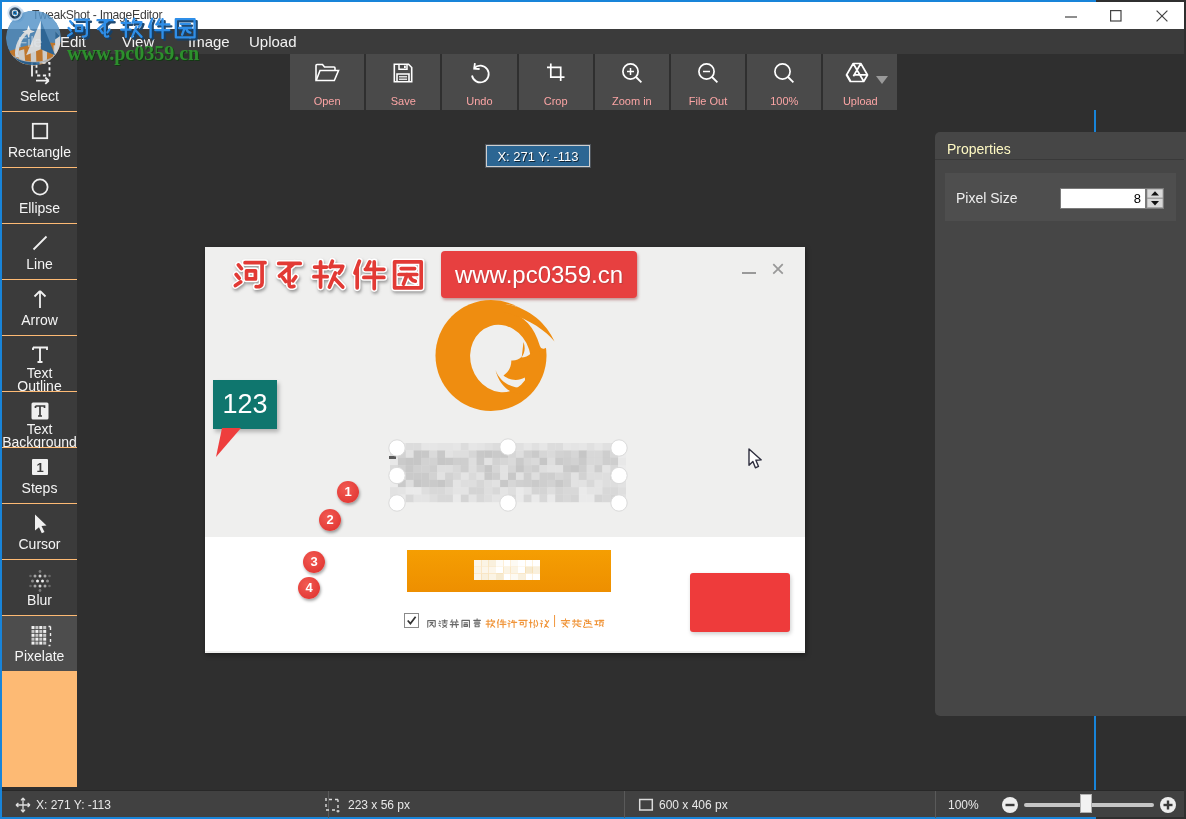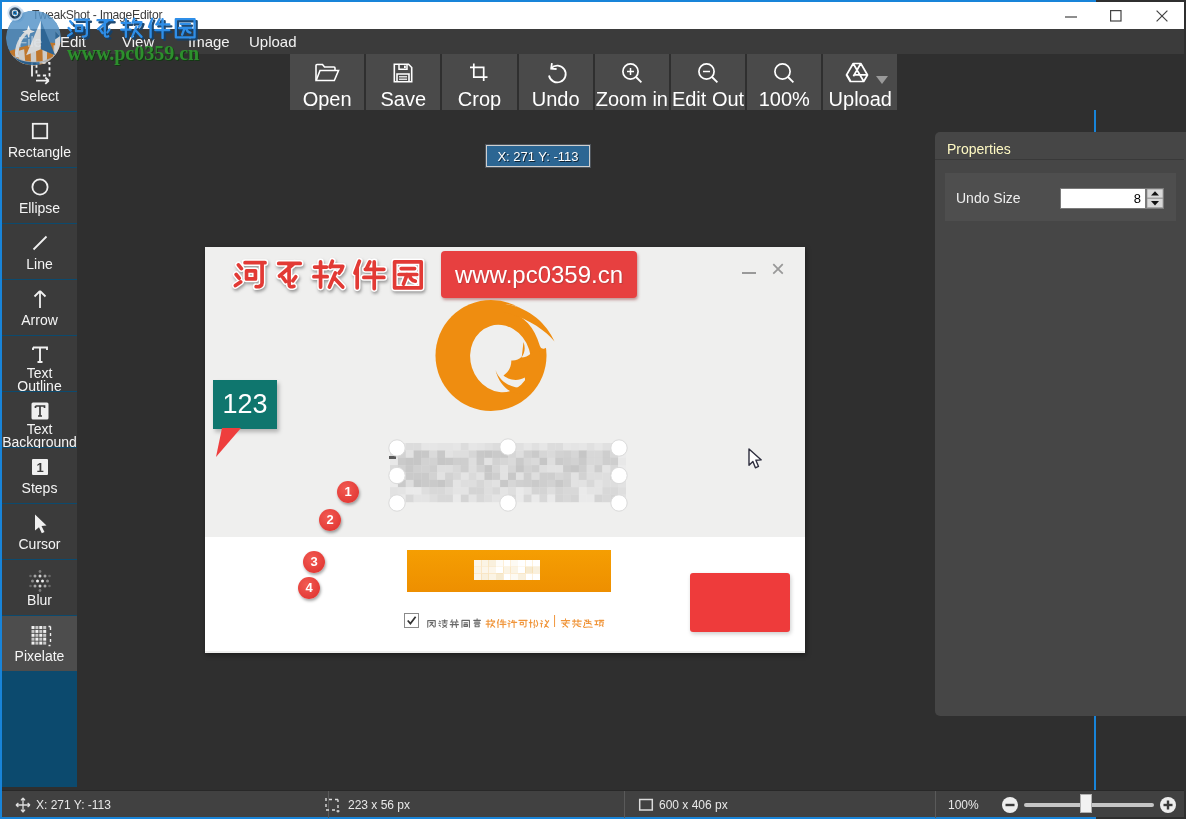--- a/index.html
+++ b/index.html
@@ -15,24 +15,24 @@
 
 #menubar { left:0; top:27px; width:1182px; height:25px; background:#3b3b3b; }
 .menuitem { position:absolute; top:4px; color:#f2f2f2; font-size:15px; }
 
 
 #toolrow { left:75px; top:52px; width:1107px; height:56px; background:#2f2f2f; }
 #toolgroup { left:213px; top:0px; height:56px; background:#4a4a4a; display:flex; }
 .tbtn { width:76.2px; height:56px; position:relative; border-right:2px solid #2f2f2f; text-align:center; }
 .tbtn:last-child { border-right:none; }
 .tbtn .ticon { position:absolute; left:50%; top:6px; transform:translateX(-50%); }
-.tbtn .tlabel { position:absolute; left:0; right:0; top:34px; color:#ffffff; font-size:20px; }
-
-
-#sidebar { left:0; top:52px; width:75px; height:733px; background:#0c4a6e; }
+.tbtn .tlabel { position:absolute; left:0; right:0; top:41px; color:#fca5a5; font-size:11px; }
+
+
+#sidebar { left:0; top:52px; width:75px; height:733px; background:#fdba74; }
 .sbtn { position:relative; width:75px; height:55px; background:#3b3b3b; margin-bottom:1px; text-align:center; color:#f5f5f5; }
 .sbtn .sicon { position:absolute; left:50%; top:7px; transform:translateX(-50%); }
 .sbtn .slabel { position:absolute; left:0; right:0; top:33px; font-size:14px; line-height:14px; }
 .sbtn .slabel2 { position:absolute; left:-4px; right:-4px; top:30px; font-size:14px; line-height:13px; }
 .sbtn.sel { background:#4d4d4d; }
 
 
 #props { left:933px; top:130px; width:251px; height:584px; background:#464646; border-radius:5px 0 0 5px; }
 #propshead { position:absolute; left:12px; top:9px; color:#fef9c3; font-size:14px; }
 #propsline { position:absolute; left:0; top:27px; width:249px; height:1px; background:#393939; }
@@ -109,49 +109,49 @@
             <path d="M4.3 4.3 L18.5 4.3 L21.7 7.5 L21.7 21.7 L4.3 21.7 Z" fill="none" stroke="#fff" stroke-width="1.6"></path>
             <path d="M9 4.5 L9 9.2 L17 9.2 L17 4.5" fill="none" stroke="#fff" stroke-width="1.5"></path>
             <rect x="14" y="5.6" width="1.8" height="2.4" fill="#fff"></rect>
             <path d="M7 21.5 L7 14 L19 14 L19 21.5" fill="none" stroke="#fff" stroke-width="1.6"></path>
             <line x1="9" y1="16.8" x2="17" y2="16.8" stroke="#fff" stroke-width="1.2"></line>
             <line x1="9" y1="19.2" x2="17" y2="19.2" stroke="#fff" stroke-width="1.2"></line>
           </svg>
           <div class="tlabel">Save</div>
         </div>
       <div class="tbtn">
+          <svg class="ticon" width="26" height="26" viewBox="0 0 26 26">
+            <path d="M8.2 8.2 A 8.4 8.4 0 1 1 6 15.5" fill="none" stroke="#fff" stroke-width="1.8"></path>
+            <path d="M8.9 3.2 L8.2 8.6 L13.6 9.0" fill="none" stroke="#fff" stroke-width="1.8"></path>
+          </svg>
+          <div class="tlabel">Undo</div>
+        </div>
+      <div class="tbtn">
           <svg class="ticon" width="26" height="26" viewBox="0 0 26 26" style="top:7px;">
             <path d="M7.8 2.5 L7.8 16.2 L21.5 16.2" fill="none" stroke="#fff" stroke-width="1.7"></path>
             <path d="M4 6.3 L17.7 6.3 L17.7 20" fill="none" stroke="#fff" stroke-width="1.7"></path>
           </svg>
           <div class="tlabel">Crop</div>
-        </div>
-      <div class="tbtn">
-          <svg class="ticon" width="26" height="26" viewBox="0 0 26 26">
-            <path d="M8.2 8.2 A 8.4 8.4 0 1 1 6 15.5" fill="none" stroke="#fff" stroke-width="1.8"></path>
-            <path d="M8.9 3.2 L8.2 8.6 L13.6 9.0" fill="none" stroke="#fff" stroke-width="1.8"></path>
-          </svg>
-          <div class="tlabel">Undo</div>
         </div>
       <div class="tbtn">
           <svg class="ticon" width="26" height="26" viewBox="0 0 26 26">
             <circle cx="11.5" cy="11.5" r="7.6" fill="none" stroke="#fff" stroke-width="1.7"></circle>
             <line x1="17" y1="17" x2="22.4" y2="22.4" stroke="#fff" stroke-width="1.8"></line>
             <line x1="8" y1="11.5" x2="15" y2="11.5" stroke="#fff" stroke-width="1.5"></line>
             <line x1="11.5" y1="8" x2="11.5" y2="15" stroke="#fff" stroke-width="1.5"></line>
           </svg>
           <div class="tlabel">Zoom in</div>
         </div>
       <div class="tbtn">
           <svg class="ticon" width="26" height="26" viewBox="0 0 26 26">
             <circle cx="11.5" cy="11.5" r="7.6" fill="none" stroke="#fff" stroke-width="1.7"></circle>
             <line x1="17" y1="17" x2="22.4" y2="22.4" stroke="#fff" stroke-width="1.8"></line>
             <line x1="8" y1="11.5" x2="15" y2="11.5" stroke="#fff" stroke-width="1.5"></line>
           </svg>
-          <div class="tlabel">Edit Out</div>
+          <div class="tlabel">File Out</div>
         </div>
       <div class="tbtn">
           <svg class="ticon" width="26" height="26" viewBox="0 0 26 26">
             <circle cx="11.5" cy="11.5" r="7.6" fill="none" stroke="#fff" stroke-width="1.7"></circle>
             <line x1="17" y1="17" x2="22.4" y2="22.4" stroke="#fff" stroke-width="1.8"></line>
           </svg>
           <div class="tlabel">100%</div>
         </div>
       <div class="tbtn" style="width:74px; border-right:none;">
           <svg class="ticon" style="left:21px; transform:none;" width="26" height="26" viewBox="0 0 26 26">
@@ -678,21 +678,21 @@
         <rect x="44.0" y="13.3" width="7.5" height="6.9" fill="#f9f0dd"></rect>
         <rect x="51.3" y="13.3" width="7.5" height="6.9" fill="#ffffff"></rect>
         <rect x="58.7" y="13.3" width="7.5" height="6.9" fill="#ffffff"></rect>
       </svg>
   </div>
 
   <div class="abs" id="props">
     <div id="propshead">Properties</div>
     <div id="propsline"></div>
     <div id="propsbox">
-      <div id="pslabel">Undo Size</div>
+      <div id="pslabel">Pixel Size</div>
       <div id="psinput">8</div>
       <div id="spinner">
         <svg width="16" height="19" viewBox="0 0 16 19">
             <rect x="0" y="0" width="16" height="9" fill="#d9d9d9" stroke="#999" stroke-width="0.8"></rect>
             <rect x="0" y="9.5" width="16" height="9" fill="#d9d9d9" stroke="#999" stroke-width="0.8"></rect>
             <path d="M8 2.2 L12 6.6 L4 6.6 Z" fill="#111"></path>
             <path d="M8 16.4 L12 12 L4 12 Z" fill="#111"></path>
           </svg>
       </div>
     </div>

